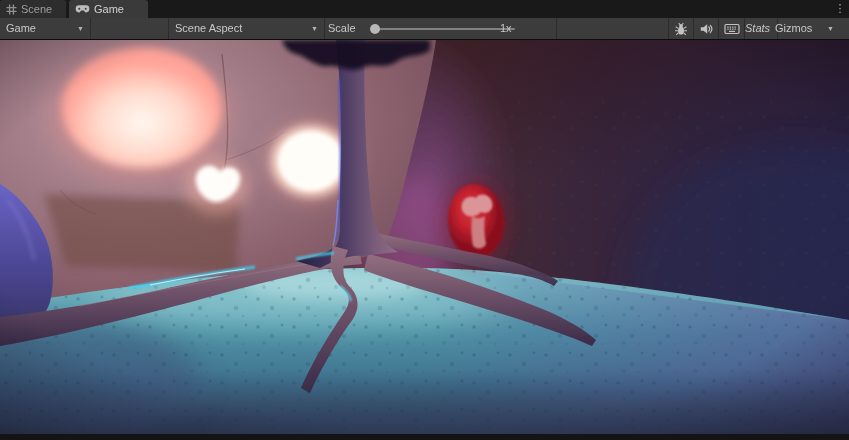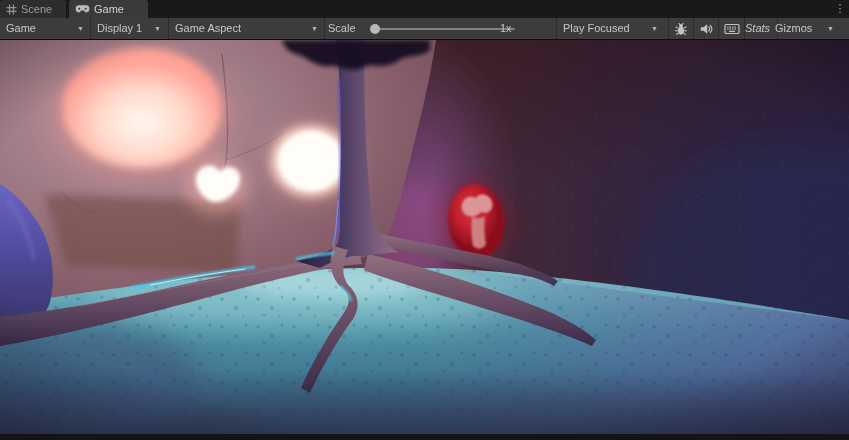--- a/index.html
+++ b/index.html
@@ -59,43 +59,35 @@
     <div class="overflow-btn">⋮</div>
   </div>
 
   <div class="toolbar">
     <div class="tb" style="left:0;width:90px">
       <span class="lab">Game</span>
       <span class="arr">▼</span>
     </div>
     <div class="sep" style="left:90px"></div>
 
-    <div class="tb" style="left:91px;width:76px">
-      <span class="lab">Display 1</span>
-      <span class="arr">▼</span>
-    </div>
     <div class="sep" style="left:168px"></div>
 
     <div class="tb" style="left:169px;width:155px">
-      <span class="lab">Game Aspect</span>
+      <span class="lab">Scene Aspect</span>
       <span class="arr">▼</span>
     </div>
     <div class="sep" style="left:324px"></div>
 
     <div class="tb" style="left:328px">Scale</div>
     <div class="slider-track">
       <div class="slider-knob"></div>
     </div>
     <div class="tb" style="left:500px">1x</div>
 
     <div class="sep" style="left:556px"></div>
-    <div class="tb" style="left:557px;width:107px">
-      <span class="lab">Play Focused</span>
-      <span class="arr">▼</span>
-    </div>
 
     <div class="sep" style="left:668px"></div>
     <div class="tb-icon" style="left:669px;width:24px">
       <svg width="14" height="14" viewBox="0 0 14 14">
         <circle cx="7" cy="4" r="1.9" fill="#c2c2c2"></circle>
         <ellipse cx="7" cy="8.7" rx="3" ry="3.9" fill="#c2c2c2"></ellipse>
         <path d="M4.2,6.4 L1.6,4.8 M4,8.7 H1 M4.3,10.9 L2.2,12.8 M9.8,6.4 L12.4,4.8 M10,8.7 H13 M9.7,10.9 L11.8,12.8 M5.9,2.6 L4.7,1.1 M8.1,2.6 L9.3,1.1" stroke="#c2c2c2" stroke-width="1.1" fill="none"></path>
       </svg>
     </div>
     <div class="sep" style="left:693px"></div>

